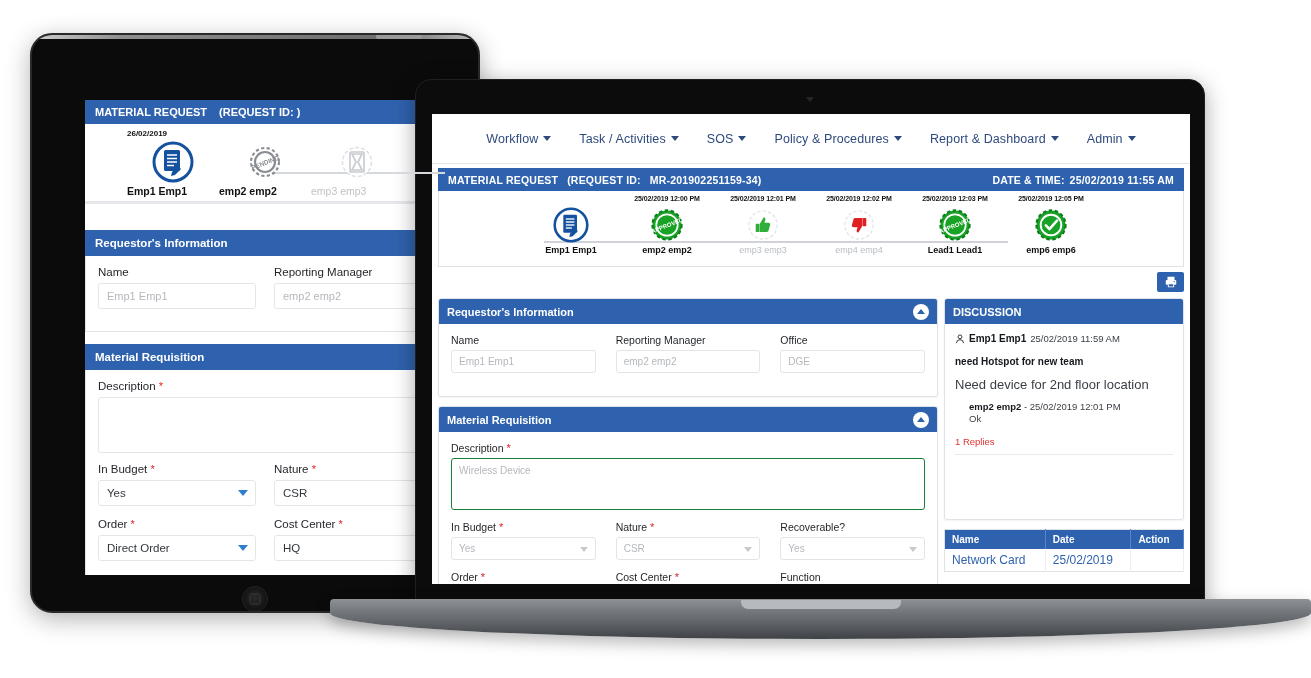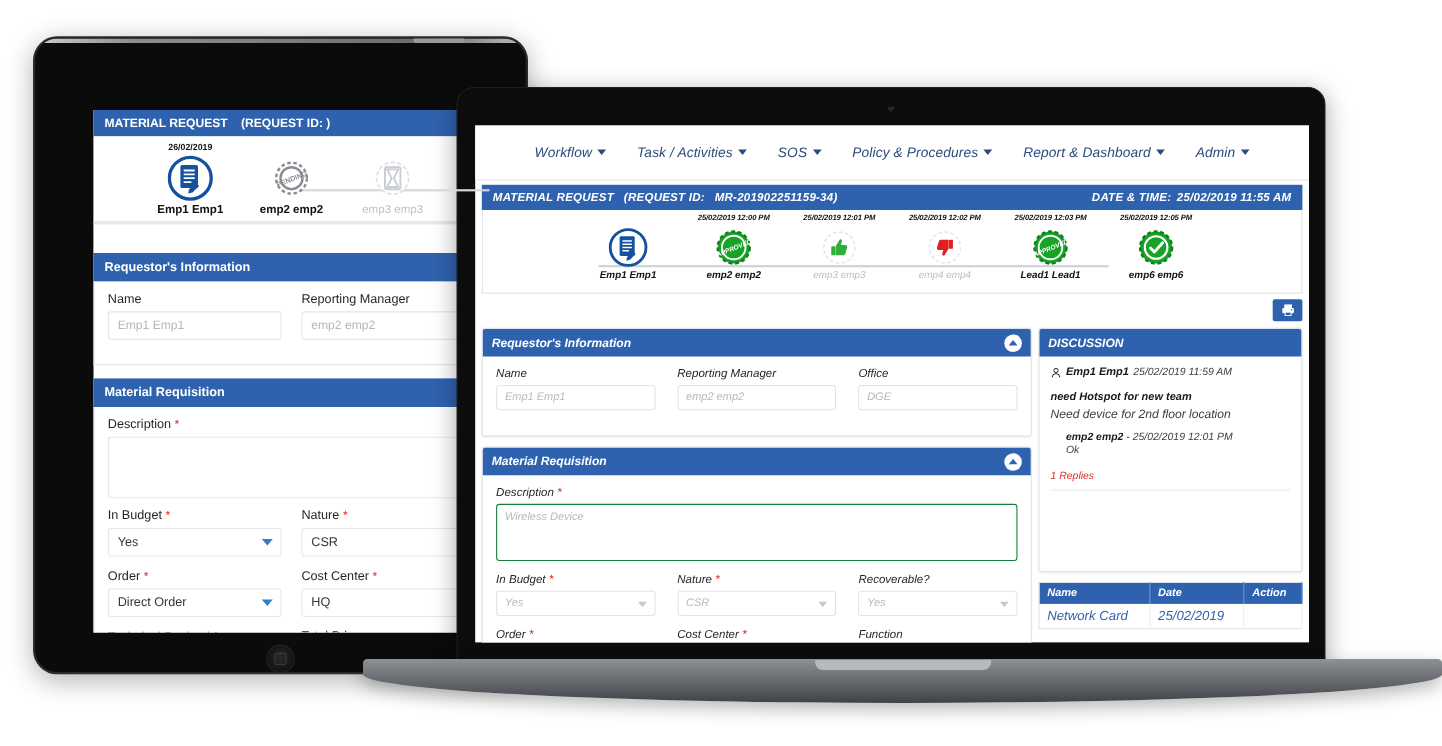--- a/index.html
+++ b/index.html
@@ -43,21 +43,20 @@
     width:9px; height:9px; border:1.5px solid #3a3a3a; border-radius:2px;
   }
 
   
   #laptop{ position:absolute; left:330px; top:79px; width:981px; height:560px; }
   #laptop-lid{
     position:absolute; left:85px; top:0; width:790px; height:528px;
     background:#0c0c0c; border-radius:16px 16px 5px 5px;
     border:1.5px solid #1f1f1f;
     box-shadow: 0 5px 22px rgba(0,0,0,.35);
-    font-style: italic;
   }
   #laptop-cam{
     position:absolute; left:50%; top:17px; transform:translateX(-50%);
     width:0; height:0; border-left:4px solid transparent; border-right:4px solid transparent;
     border-top:5px solid #262626;
   }
   #laptop-screen{
     position:absolute; left:16px; top:34px; width:758px; height:470px;
     background:#ffffff; overflow:hidden;
   }
@@ -144,41 +143,41 @@
     width:0;height:0;border-left:4px solid transparent;border-right:4px solid transparent;border-top:5px solid #c6cace;
   }
   .ta{ height:52px; border:1px solid #15803d; border-radius:3px; font-size:10px; color:#b4b8bd; padding:6px 7px; }
 
   
   .disc-body{ padding:9px 10px; height:195px; }
   .disc-user{ display:flex; align-items:center; gap:4px; font-size:9.5px; }
   .disc-user b{ font-size:10px; color:#14181c; }
   .disc-user span{ color:#3a3f45; }
   .disc-title{ font-size:10px; font-weight:bold; color:#14181c; margin-top:12px;}
-  .disc-text{ font-size:11px; color:#3a3f45; margin-top:4px;}
+  .disc-text{ font-size:13px; color:#3a3f45; margin-top:10px;}
   .disc-reply{ margin:9px 0 0 14px; }
   .disc-reply .rh{ font-size:9.5px; color:#3a3f45; }
   .disc-reply .rh b{ color:#14181c; }
   .disc-reply .rb{ font-size:9.5px; color:#3a3f45; margin-top:1px;}
   .replies{ color:#e03131; font-size:9.5px; margin-top:12px; }
   .disc-rule{ height:1px; background:#e8eaed; margin-top:7px; }
 
   table.att{ width:100%; border-collapse:collapse; background:#fff; border:1px solid #dfe3e8;}
   table.att th{
     background:#2f62ae; color:#fff; font-size:10px; text-align:left; padding:4px 7px;
     border-right:1px solid #5a85c4; font-weight:bold;
   }
   table.att td{ font-size:12px; color:#2f62ae; padding:4px 7px; border-right:1px solid #eceff2; }
 
   
   .t-req-bar{ background:#2f62ae; color:#fff; height:24px; display:flex; align-items:center; padding:0 10px;
     font-size:11px; font-weight:bold; gap:12px; }
   .t-flow{ background:#fff; height:80px; border-bottom:3px solid #e6e8eb; position:relative; }
   .t-flow-inner{ display:flex; justify-content:center; padding-top:5px; position:relative; }
-  .t-step{ width:92px; text-align:center; position:relative; z-index:2;}
+  .t-step{ width:92px; text-align:left; position:relative; z-index:2;}
   .t-step .d{ font-size:8px; font-weight:bold; color:#111; height:12px;}
   .t-step .b{ width:42px;height:42px;margin:0 auto 2px auto; position:relative;}
   .t-step .n{ font-size:10.5px; font-weight:bold; color:#111;}
   .t-step.muted .n{ color:#bfc3c7; font-weight:normal;}
   .t-line{ position:absolute; left:52%; width:180px; top:48px; height:2px; background:#d5d8dc; z-index:1;}
   .t-gap{ height:26px; background:#fff;}
   .t-panel-head{ background:#2f62ae; color:#fff; height:26px; display:flex; align-items:center; padding:0 10px;
     font-size:11.5px; font-weight:bold; }
   .t-panel-body{ background:#fff; border:1px solid #e0e3e7; border-top:none; padding:10px 12px;}
   .t-lab{ font-size:11.5px; color:#1f2226; margin-bottom:5px; }

